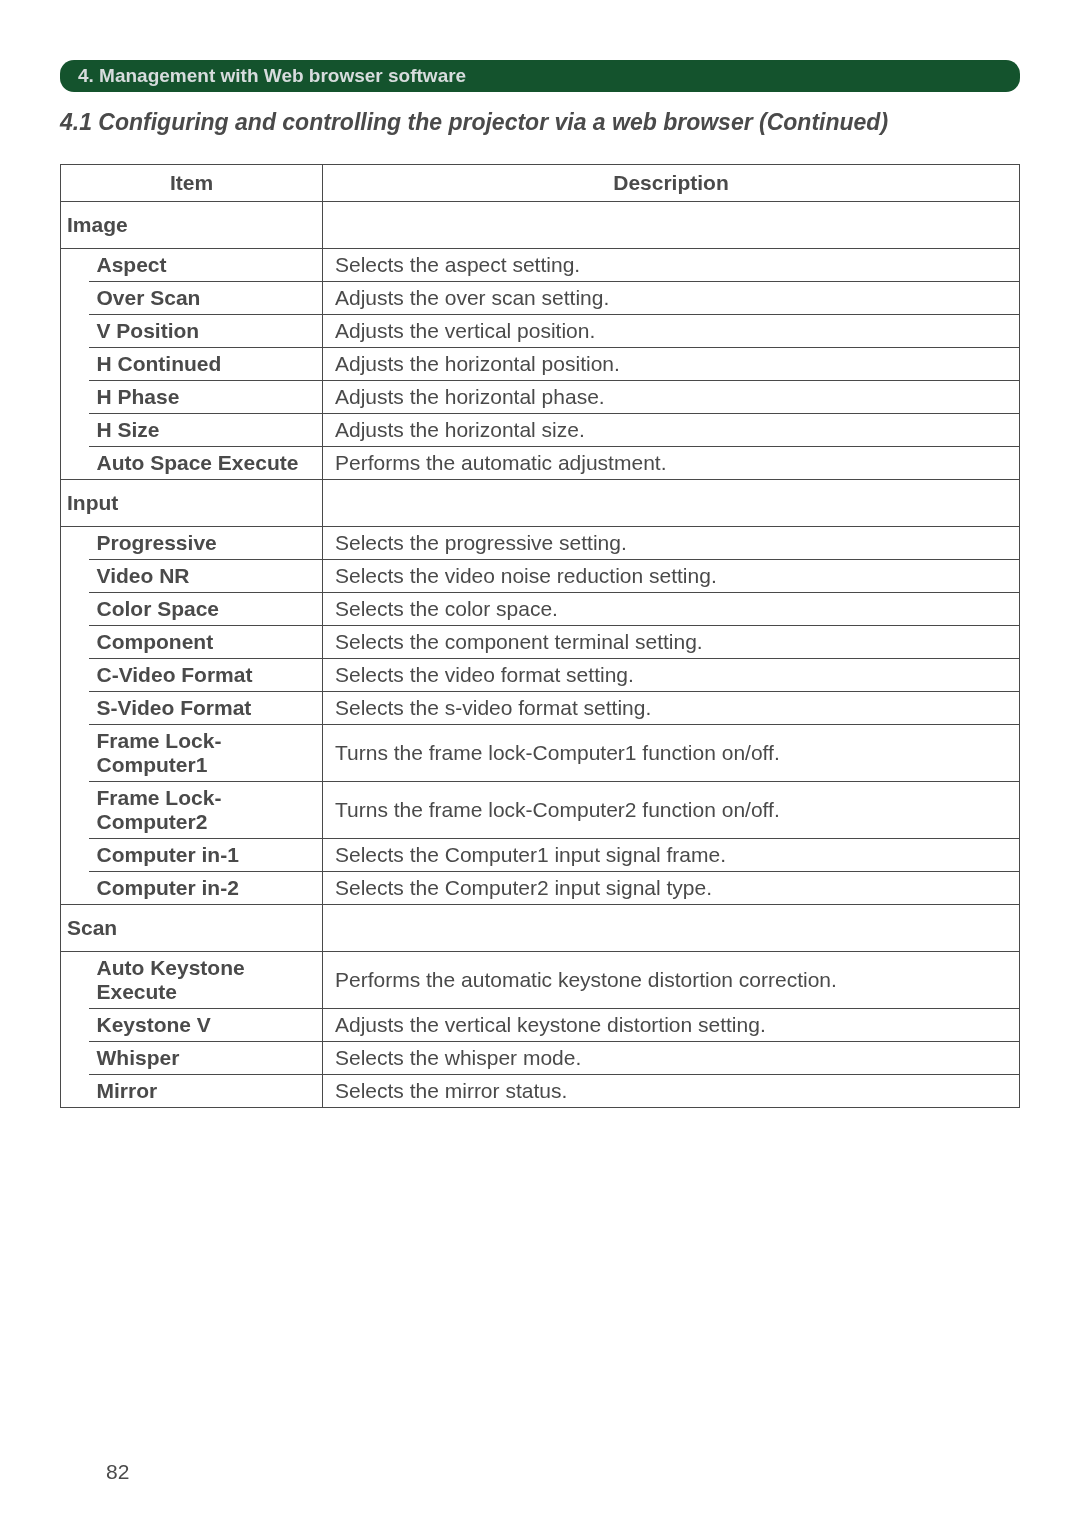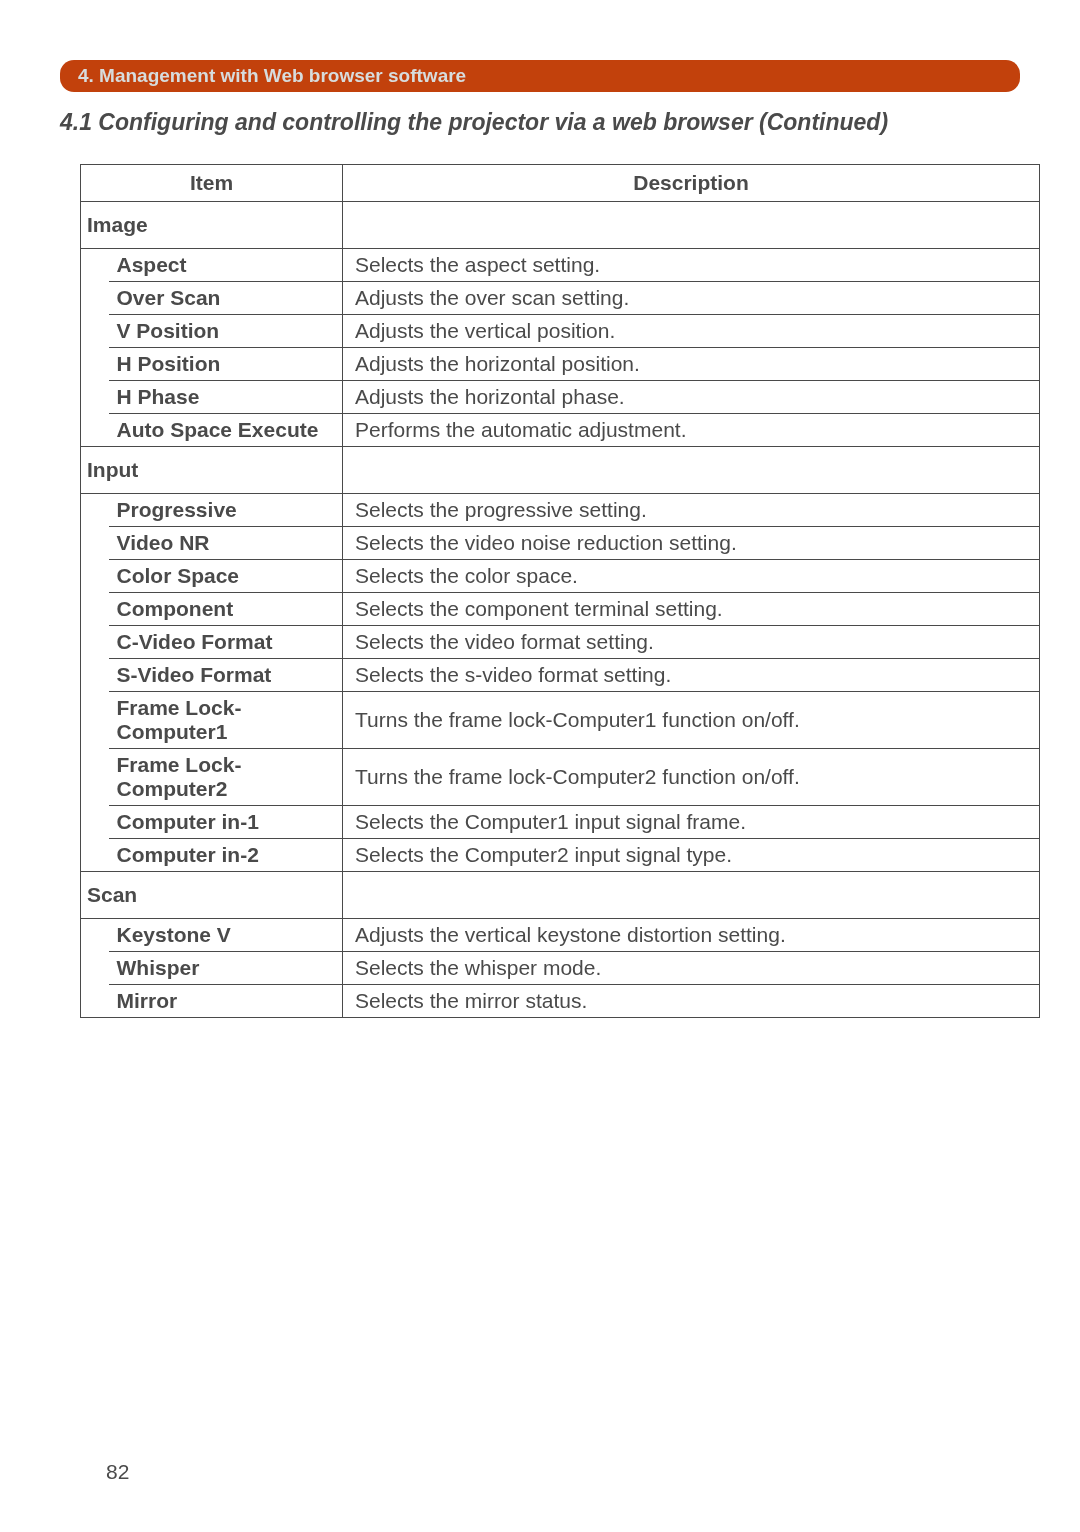--- a/index.html
+++ b/index.html
@@ -8,42 +8,41 @@
     height: 1532px;
     background: #fff;
     font-family: Arial, Helvetica, sans-serif;
     color: #4a4a4a;
     position: relative;
   }
   .page {
     padding: 60px 60px 0 60px;
   }
   .chapter-bar {
-    background: #c2410c;
+    background: #14532d;
     border-radius: 14px 14px 14px 14px;
     padding: 5px 18px;
     margin-bottom: 17px;
   }
   .chapter-bar span {
     color: #d7dcdd;
     font-weight: bold;
     font-size: 19px;
   }
   .section-title {
     font-style: italic;
     font-weight: bold;
     font-size: 23px;
     color: #4a4a4a;
     margin: 14px 0 28px 0;
   }
   table {
     border-collapse: collapse;
     width: 100%;
     table-layout: fixed;
-    margin-left: 20px;
   }
   th, td {
     border: 1.5px solid #4a4a4a;
     font-size: 21px;
     color: #4a4a4a;
     vertical-align: middle;
   }
   th {
     font-weight: bold;
     text-align: center;
@@ -120,27 +119,32 @@
           <td class="item-cell">Over Scan</td>
           <td class="desc-cell">Adjusts the over scan setting.</td>
         </tr>
         <tr class="sub">
           <td class="blank-indent"></td>
           <td class="item-cell">V Position</td>
           <td class="desc-cell">Adjusts the vertical position.</td>
         </tr>
         <tr class="sub">
           <td class="blank-indent"></td>
-          <td class="item-cell">H Position</td>
+          <td class="item-cell">H Continued</td>
           <td class="desc-cell">Adjusts the horizontal position.</td>
         </tr>
         <tr class="sub">
           <td class="blank-indent"></td>
           <td class="item-cell">H Phase</td>
           <td class="desc-cell">Adjusts the horizontal phase.</td>
+        </tr>
+        <tr class="sub">
+          <td class="blank-indent"></td>
+          <td class="item-cell">H Size</td>
+          <td class="desc-cell">Adjusts the horizontal size.</td>
         </tr>
         <tr class="sub">
           <td class="blank-indent"></td>
           <td class="item-cell">Auto Space Execute</td>
           <td class="desc-cell">Performs the automatic adjustment.</td>
         </tr>
         <tr>
           <td colspan="2" class="cat">Input</td>
           <td class="cat-desc"></td>
         </tr>
@@ -193,20 +197,25 @@
           <td class="blank-indent"></td>
           <td class="item-cell">Computer in-2</td>
           <td class="desc-cell">Selects the Computer2 input signal type.</td>
         </tr>
         <tr>
           <td colspan="2" class="cat">Scan</td>
           <td class="cat-desc"></td>
         </tr>
         <tr class="sub">
           <td class="blank-indent"></td>
+          <td class="item-cell">Auto Keystone Execute</td>
+          <td class="desc-cell">Performs the automatic keystone distortion correction.</td>
+        </tr>
+        <tr class="sub">
+          <td class="blank-indent"></td>
           <td class="item-cell">Keystone V</td>
           <td class="desc-cell">Adjusts the vertical keystone distortion setting.</td>
         </tr>
         <tr class="sub">
           <td class="blank-indent"></td>
           <td class="item-cell">Whisper</td>
           <td class="desc-cell">Selects the whisper mode.</td>
         </tr>
         <tr class="sub">
           <td class="blank-indent" style="border-bottom: 1.5px solid rgb(74, 74, 74);"></td>

